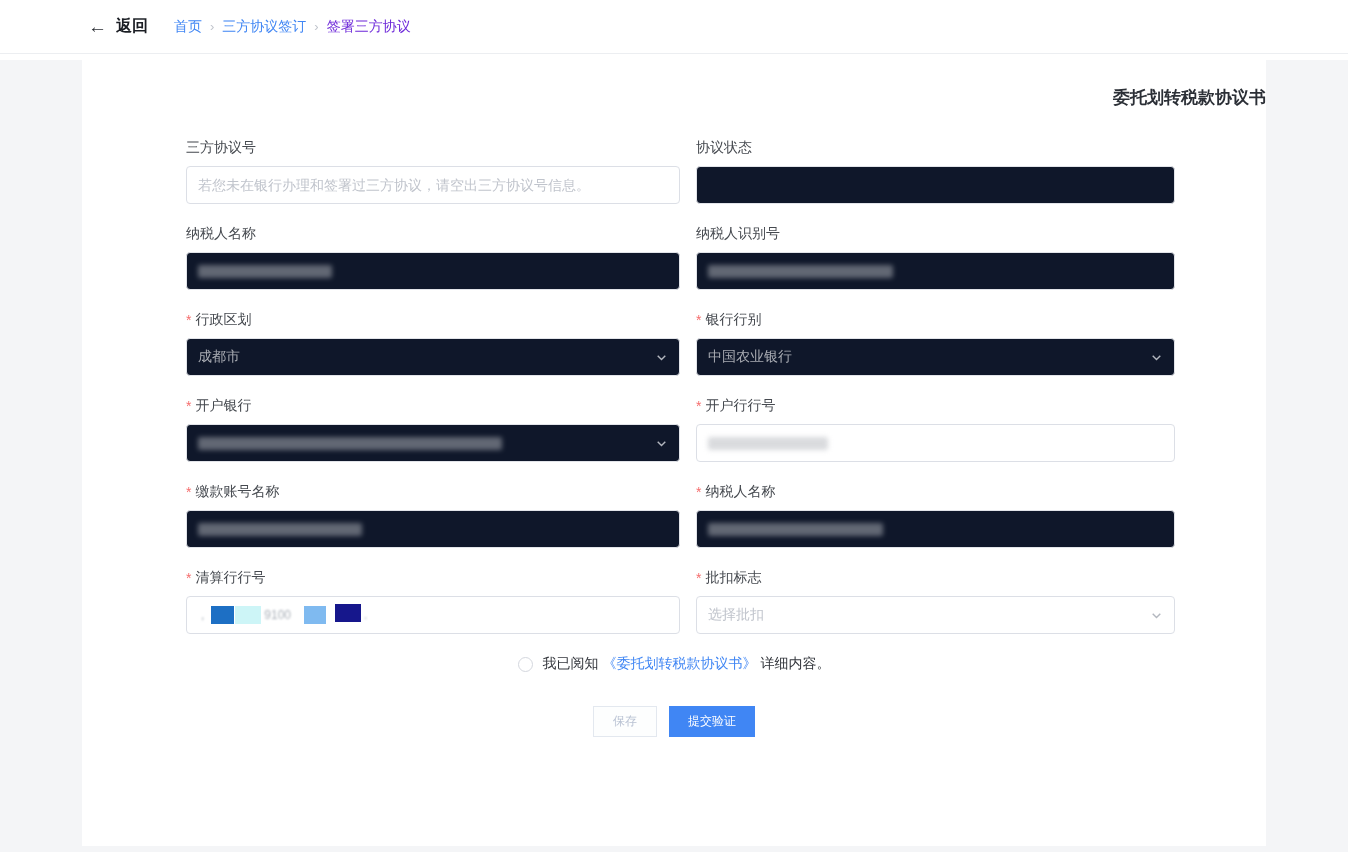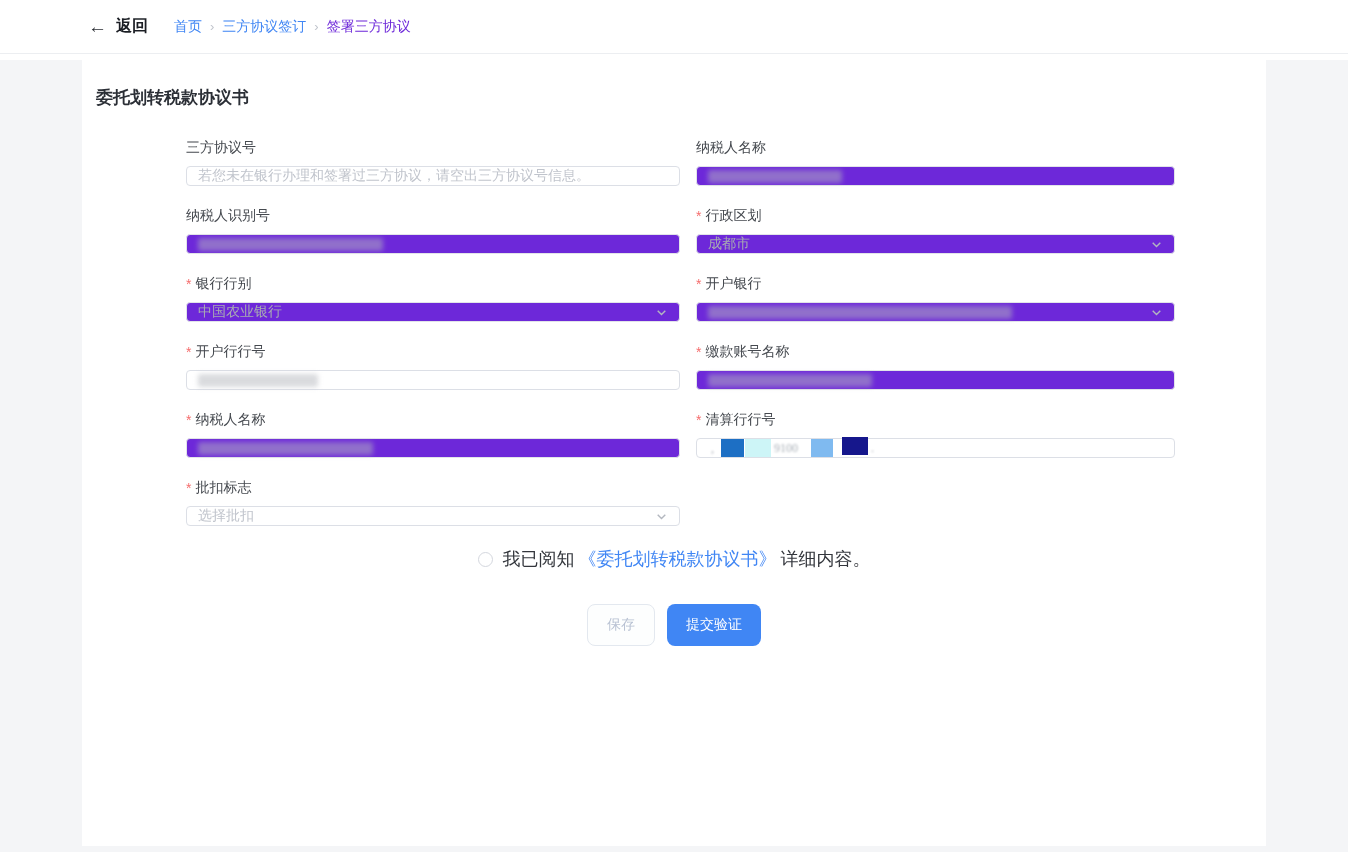--- a/index.html
+++ b/index.html
@@ -16,65 +16,65 @@
   .back { display:flex; align-items:center; cursor:pointer; color:#1b1e24; }
   .back .arrow { font-size:19px; margin-right:9px; line-height:1; color:#2a2d33; }
   .back .back-label { font-size:16px; font-weight:600; }
   .breadcrumb { display:flex; align-items:center; margin-left:26px; font-size:14px; }
   .breadcrumb .crumb-link { color:#4086f4; cursor:pointer; text-decoration:none; }
   .breadcrumb .crumb-current { color:#6d28d9; }
   .breadcrumb .sep { color:#c0c4cc; margin:0 8px; font-size:13px; }
   
   .gray-area { background:#f4f5f7; height:792px; }
   .card { background:#fff; margin:6px 82px 0; height:786px; padding-top:26px; }
-  .card-title { margin-left:14px; font-size:17px; font-weight:600; color:#2b2f36; }
+  .card-title { margin-left:14px; font-size:17px; font-weight:600; color:#2b2f36;text-align:right; }
   
   .form {
     width:989px; margin:29px 0 0 104px;
     display:grid; grid-template-columns:494px 479px; column-gap:16px; row-gap:20px;
   }
   .field {}
   .flabel { height:20px; margin-bottom:8px; font-size:14px; color:#45494f; display:flex; align-items:center; }
   .req { margin-right:4px; font-size:14px; }
   .control {
-    height:20px; width:100%; border:1px solid #dcdfe6; border-radius:4px;
+    height:38px; width:100%; border:1px solid #dcdfe6; border-radius:4px;
     background:#fff; display:flex; align-items:center; padding:8px 11px;
-    font-size:14px; color:#303133;font-family:Liberation Serif, serif;
+    font-size:14px; color:#303133;
   }
   input.control { outline:none; }
   input.control::placeholder { color:#c0c4cc; }
-  .control.disabled { background:#6d28d9; border-color:#e2e4e9; color:#a8abb2; }
+  .control.disabled { background:#0f172a; border-color:#e2e4e9; color:#a8abb2; }
   .control .val-disabled { color:#a8abb2; }
   .control .ph { color:#c0c4cc; }
   .chev { margin-left:auto; display:flex; align-items:center; }
   
   .blob {
     display:inline-block; height:13px; border-radius:2px;
     background:#b4b7bd; opacity:.5; filter:blur(2.4px);
   }
   
   .frag { color:#aab0b8; filter:blur(1px); font-size:12px; margin:0 3px; }
   .block { display:inline-block; width:24px; height:18px; }
   .block.b1 { width:23px; margin-left:4px; }
   .block.b2 { width:26px; margin-left:1px; }
   .block.b3 { width:22px; margin-left:10px; }
   .block.b4 { width:26px; margin-left:9px; margin-bottom:4px; }
   
   .agree-row {
     margin-top:21px; display:flex; align-items:center; justify-content:center;
-    font-size:18px; color:#33363c;text-align:right;
+    font-size:14px; color:#33363c;text-align:right;
   }
   .radio {
     width:15px; height:15px; border:1px solid #d4d7de; border-radius:50%;
     background:#fff; margin-right:10px; cursor:pointer; flex:none;
   }
   .agree-link { cursor:pointer; text-decoration:none; margin:0 4px; }
   .btn-row { margin-top:33px; display:flex; justify-content:center; gap:12px; }
   .btn {
-    height:42px; padding:0 19px; border-radius:8px; font-size:14px;
+    height:31px; padding:0 19px; border-radius:0; font-size:12px;
     border:1px solid transparent; cursor:pointer;
     font-family:"Liberation Sans","DejaVu Sans",sans-serif;
   }
   .btn-save { background:#fdfefe; border-color:#e3e8ef; color:#b9c2d3; cursor:not-allowed; }
   .btn-submit { color:#ffffff; border:none; }
   
   .bottom-white { height:17px; background:#fff; }
 </style>
 </head>
 <body>
@@ -98,20 +98,26 @@
     <div class="card-title">委托划转税款协议书</div>
 
     <div class="form">
 
       <div class="field">
         <div class="flabel">
           <span>三方协议号</span>
         </div>
         <input class="control" placeholder="若您未在银行办理和签署过三方协议，请空出三方协议号信息。" style="">
       </div>
+      <div class="field">
+        <div class="flabel">
+          <span>协议状态</span>
+        </div>
+        <div class="control disabled"></div>
+      </div>
 
       <div class="field">
         <div class="flabel">
           <span>纳税人名称</span>
         </div>
         <div class="control disabled">
           <span class="blob" style="width:134px"></span>
         </div>
       </div>
       <div class="field">

